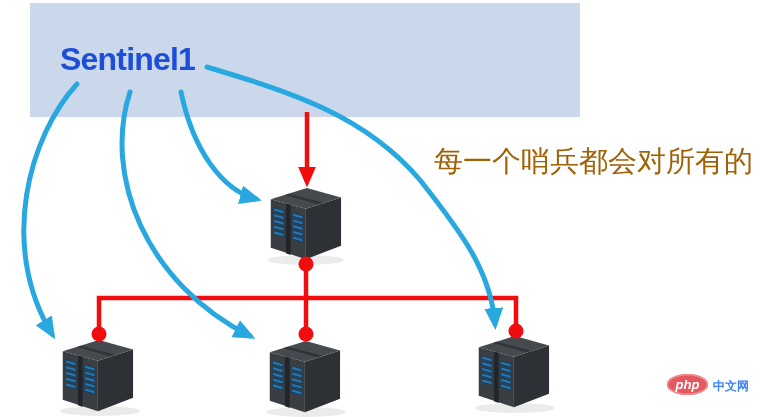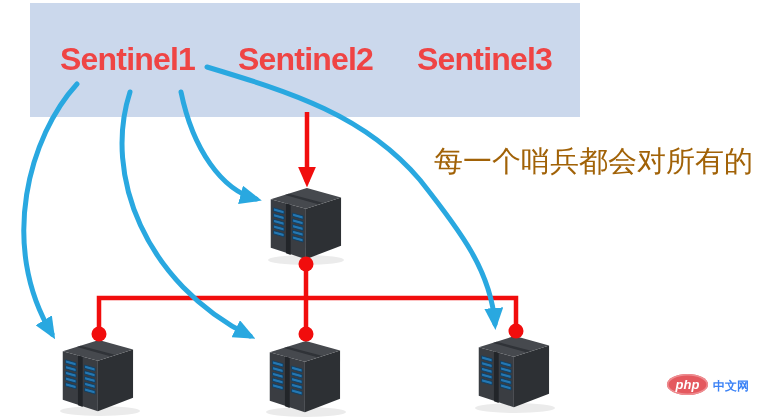--- a/index.html
+++ b/index.html
@@ -14,21 +14,21 @@
     position:absolute;left:30px;top:3px;
     width:550px;height:114px;
     background:#cbd8ec;
   }
   .overlay{
     position:absolute;left:0;top:0;width:765px;height:417px;
   }
   .slabel{
     position:absolute;top:41px;
     font-size:32px;font-weight:700;letter-spacing:-0.8px;
-    color:#ef4444;white-space:nowrap;
+    color:#1d4ed8;white-space:nowrap;
   }
   .slabel.s1{left:60px;}
   .slabel.s2{left:238px;}
   .slabel.s3{left:417px;}
   .annotation{
     position:absolute;left:434px;top:129px;
     font-size:29px;line-height:38px;font-weight:500;
     color:#a16207;white-space:nowrap;margin-top:13px;
   }
   .watermark{
@@ -111,22 +111,20 @@
 
     <g stroke="#29a8e0" stroke-width="5" fill="none" stroke-linecap="round">
       <path d="M77,84 C30,135 -2,245 52,334" marker-end="url(#ah-blue)"></path>
       <path d="M130,92 C103,175 145,283 250,336" marker-end="url(#ah-blue)"></path>
       <path d="M181,92 C193,150 222,190 256,199" marker-end="url(#ah-blue)"></path>
       <path d="M207,67 C290,92 365,115 420,180 C462,233 491,272 495,324" marker-end="url(#ah-blue)"></path>
     </g>
   </svg>
 
   <span class="slabel s1">Sentinel1</span>
-  <span class="slabel s2">Sentinel2</span>
-  <span class="slabel s3">Sentinel3</span>
 
   <div class="annotation">
     <div>每一个哨兵都会对所有的</div>
   </div>
 
   <div class="watermark">
     <span class="php-badge">php</span>
     <span class="wm-text">中文网</span>
   </div>
 

